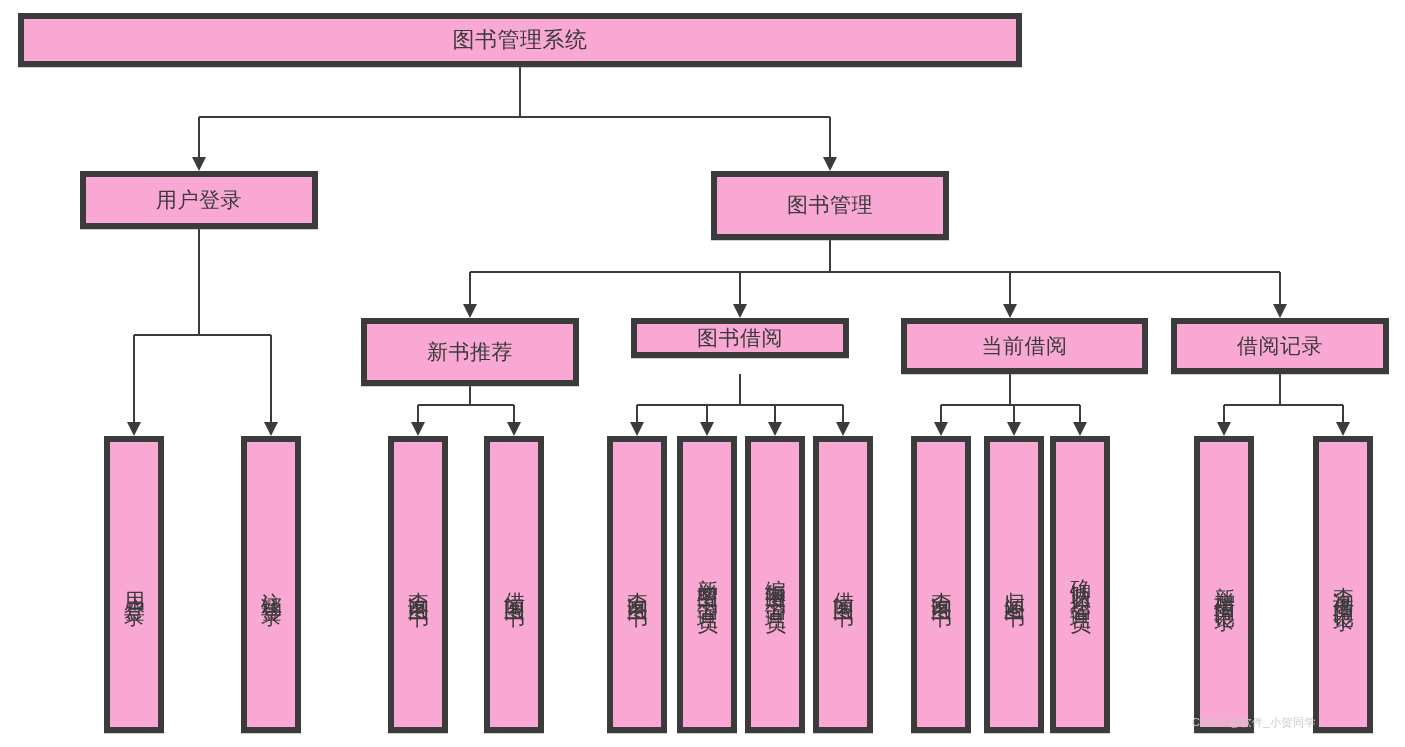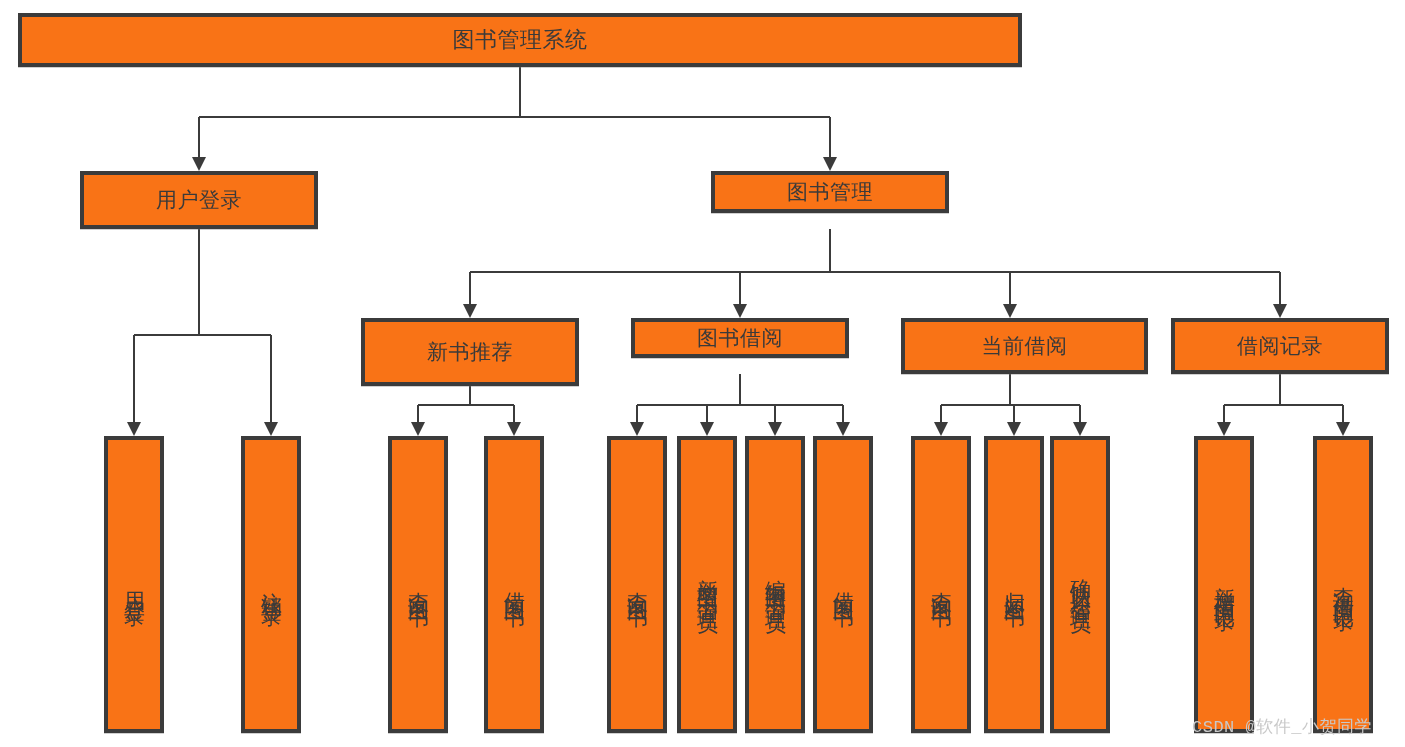--- a/index.html
+++ b/index.html
@@ -19,22 +19,22 @@
     position: absolute;
     left: 0;
     top: 0;
     width: 1405px;
     height: 747px;
     pointer-events: none;
   }
   .node {
     position: absolute;
     box-sizing: border-box;
-    background: #f97316;
-    border: 4px solid #3b82f6;
+    background: #f9a8d4;
+    border: 6px solid #3b82f6;
     display: flex;
     align-items: center;
     justify-content: center;
     color: #3a3a3a;
     box-shadow: 0 1px 0 rgba(120,120,120,0.35);
   }
   .node .label {
     color: #3a3a3a;
     letter-spacing: 0.5px;
     line-height: 1.15;
@@ -56,24 +56,24 @@
     writing-mode: vertical-rl;
     text-orientation: upright;
     font-size: 21px;
     letter-spacing: 5px;
     line-height: 1.0;
     white-space: nowrap;
   }
   .watermark {
     position: absolute;
     color: #c9c9c9;
-    font-size: 17px;
+    font-size: 11px;
     letter-spacing: 0.5px;
     white-space: nowrap;
-    font-family: Liberation Mono, monospace;
+    font-family: Liberation Sans, sans-serif;
   }
 </style>
 </head>
 <body>
 
 <div id="canvas">
   <svg class="wires" id="wires" viewBox="0 0 1405 747" xmlns="http://www.w3.org/2000/svg">
       <line x1="520" y1="67" x2="520" y2="117" stroke="#3b3b3b" stroke-width="2.6" shape-rendering="crispEdges"></line>
       <line x1="199" y1="117" x2="830" y2="117" stroke="#3b3b3b" stroke-width="2.6" shape-rendering="crispEdges"></line>
       <line x1="199" y1="117" x2="199" y2="159" stroke="#3b3b3b" stroke-width="2.6" shape-rendering="crispEdges"></line>
@@ -127,21 +127,21 @@
       <line x1="1343" y1="405" x2="1343" y2="424" stroke="#3b3b3b" stroke-width="2.6" shape-rendering="crispEdges"></line>
       <path d="M 1336 422 L 1350 422 L 1343 436 Z" fill="#3b3b3b"></path>
     </svg>
   <div id="nodes">
       <div class="node horizontal root" style="left: 18px; top: 13px; width: 1004px; height: 54px; border-color: rgb(59, 59, 59);">
         <span class="label" style="color: rgb(58, 58, 58);">图书管理系统</span>
       </div>
       <div class="node horizontal" style="left: 80px; top: 171px; width: 238px; height: 58px; border-color: rgb(59, 59, 59);">
         <span class="label" style="color: rgb(58, 58, 58);">用户登录</span>
       </div>
-      <div class="node horizontal" style="left: 711px; top: 171px; width: 238px; height: 42px; border-color: rgb(59, 59, 59);">
+      <div class="node horizontal" style="left: 711px; top: 171px; width: 238px; height: 69px; border-color: rgb(59, 59, 59);">
         <span class="label" style="color: rgb(58, 58, 58);">图书管理</span>
       </div>
       <div class="node horizontal" style="left: 361px; top: 318px; width: 218px; height: 68px; border-color: rgb(59, 59, 59);">
         <span class="label" style="color: rgb(58, 58, 58);">新书推荐</span>
       </div>
       <div class="node horizontal" style="left: 631px; top: 318px; width: 218px; height: 40px; border-color: rgb(59, 59, 59);">
         <span class="label" style="color: rgb(58, 58, 58);">图书借阅</span>
       </div>
       <div class="node horizontal" style="left: 901px; top: 318px; width: 247px; height: 56px; border-color: rgb(59, 59, 59);">
         <span class="label" style="color: rgb(58, 58, 58);">当前借阅</span>

